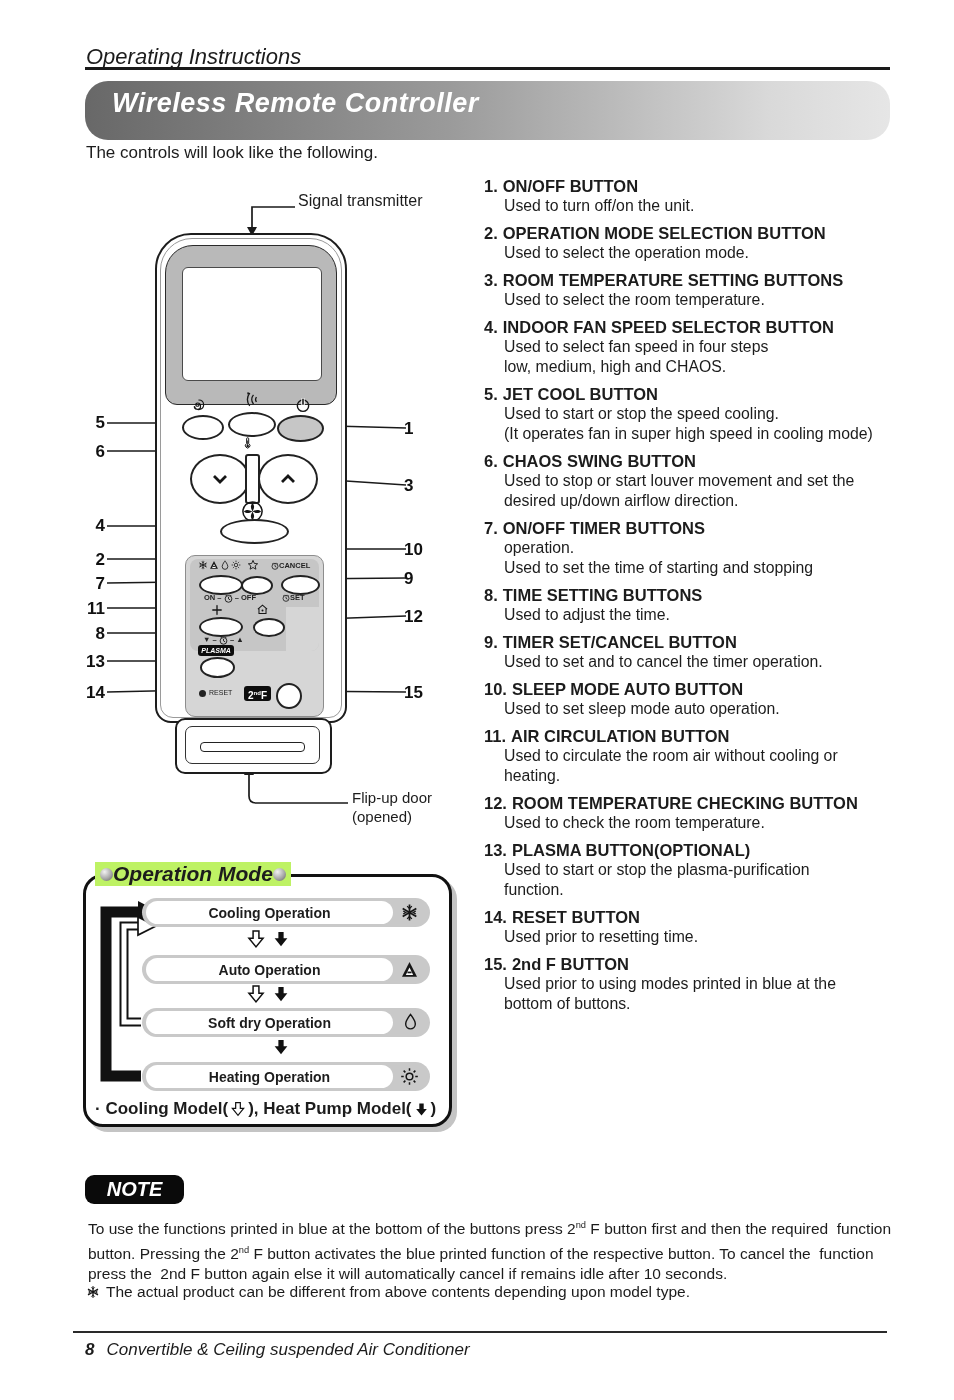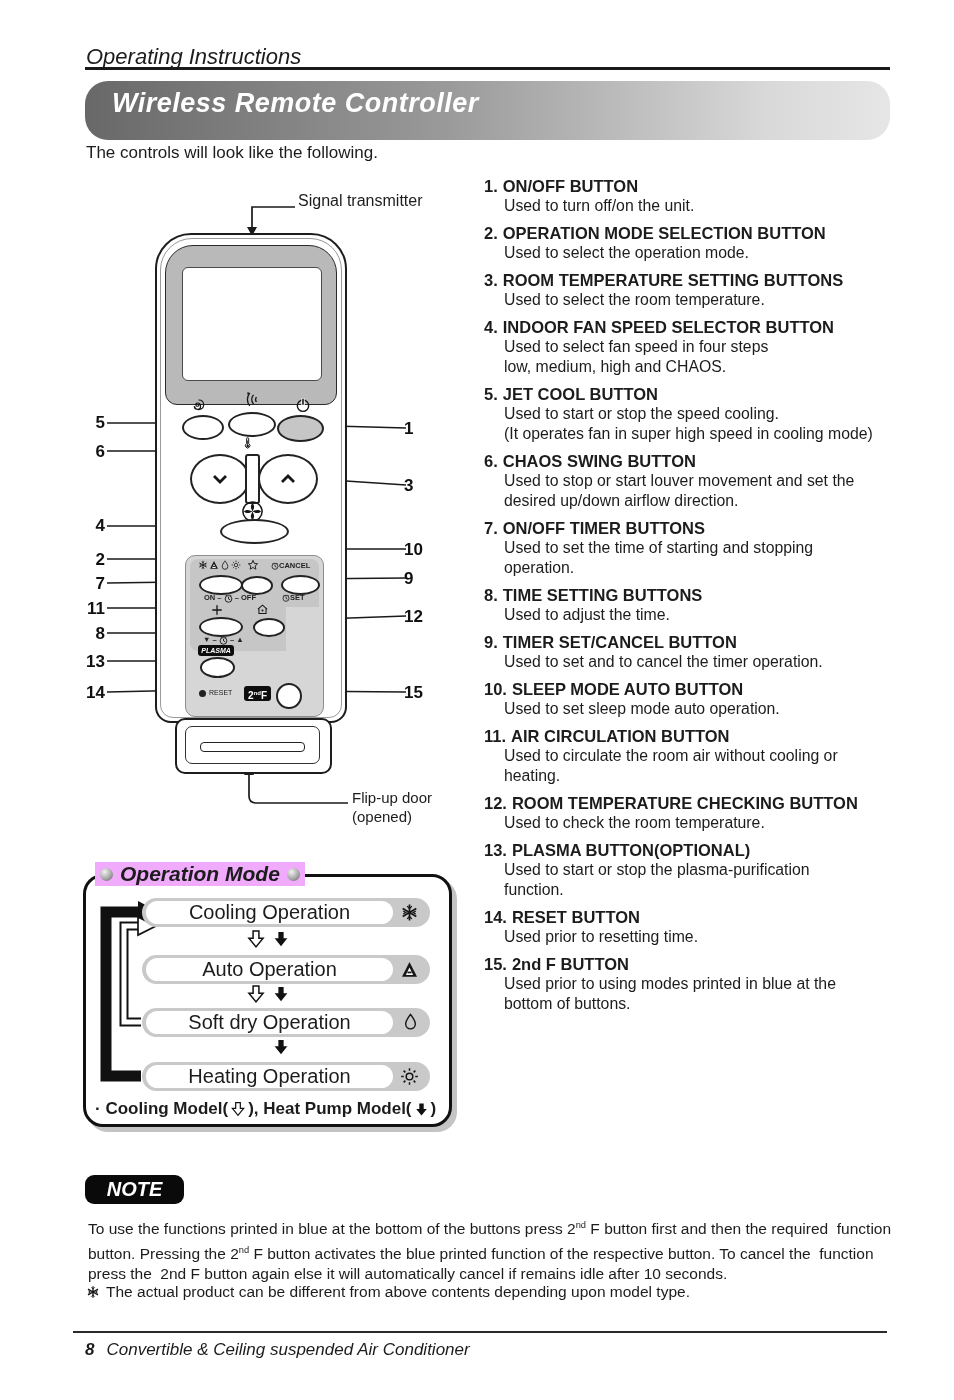--- a/index.html
+++ b/index.html
@@ -46,27 +46,27 @@
   
   #button-list{left:484px;top:140px;width:470px;margin-top:36px;}
   .bi{margin-bottom:7px;}
   .bi-head{font-weight:700;font-size:16.5px;line-height:20px;}
   .bi-num{margin-right:5px;}
   .bi-desc{margin-left:20px;font-size:15.8px;line-height:20px;}
   
   #mode-box{left:83px;top:862px;width:369px;height:268px;}
   #mode-border{left:0;top:12px;width:363px;height:247px;border:3px solid #111;border-radius:20px;
                box-shadow:5px 5px 0 #c4c4c4;background:#fff;}
-  #mode-title{left:12px;top:0;background:#f0abfc;padding:0 5px;display:flex;align-items:center;gap:7px;height:24px;}
+  #mode-title{left:12px;top:0;background:#bef264;padding:0 5px;display:flex;align-items:center;height:24px;}
   #mode-title .mt{font-size:21px;font-weight:700;font-style:italic;}
   .ball{width:13px;height:13px;border-radius:50%;
         background:radial-gradient(circle at 35% 30%,#f2f2f2,#a8a8a8 55%,#5d5d5d 100%);}
   .pill{position:absolute;left:59px;width:288px;height:29px;background:#c9c9c9;border-radius:15px;}
   .pill .pw{position:absolute;left:4px;top:3px;width:247px;height:23px;background:#fff;border-radius:12px;
-            display:flex;align-items:center;justify-content:center;font-size:20px;font-weight:400;}
+            display:flex;align-items:center;justify-content:center;font-size:14px;font-weight:700;}
   .pill .pi{position:absolute;right:11px;top:5px;}
   .gap-ic{position:absolute;}
   #mode-note{left:12px;top:237px;font-size:17px;font-weight:700;display:flex;align-items:center;gap:2px;}
   
   #note-badge{left:85px;top:1175px;width:99px;height:29px;background:#0a0a0a;border-radius:9px;
               color:#fff;font-size:20px;font-weight:700;font-style:italic;text-align:center;line-height:28px;}
   #note-body{left:88px;top:1215px;width:820px;font-size:15.5px;line-height:20.5px;}
   #note-body .note-line{white-space:pre-wrap;}
   #note-mark{left:86px;top:1283px;font-size:15.5px;display:flex;align-items:center;gap:6px;}
   
@@ -396,22 +396,22 @@
         <div class="bi-head"><span class="bi-num">6.</span><span>CHAOS SWING BUTTON</span></div>
         <div class="bi-desc">
           <div class="bi-line">Used to stop or start louver movement and set the</div>
           <div class="bi-line">desired up/down airflow direction.</div>
         </div>
       </div>
 
       <div class="bi">
         <div class="bi-head"><span class="bi-num">7.</span><span>ON/OFF TIMER BUTTONS</span></div>
         <div class="bi-desc">
+          <div class="bi-line">operation.</div>
           <div class="bi-line">Used to set the time of starting and stopping</div>
-          <div class="bi-line">operation.</div>
         </div>
       </div>
 
       <div class="bi">
         <div class="bi-head"><span class="bi-num">8.</span><span>TIME SETTING BUTTONS</span></div>
         <div class="bi-desc">
           <div class="bi-line">Used to adjust the time.</div>
         </div>
       </div>
 

